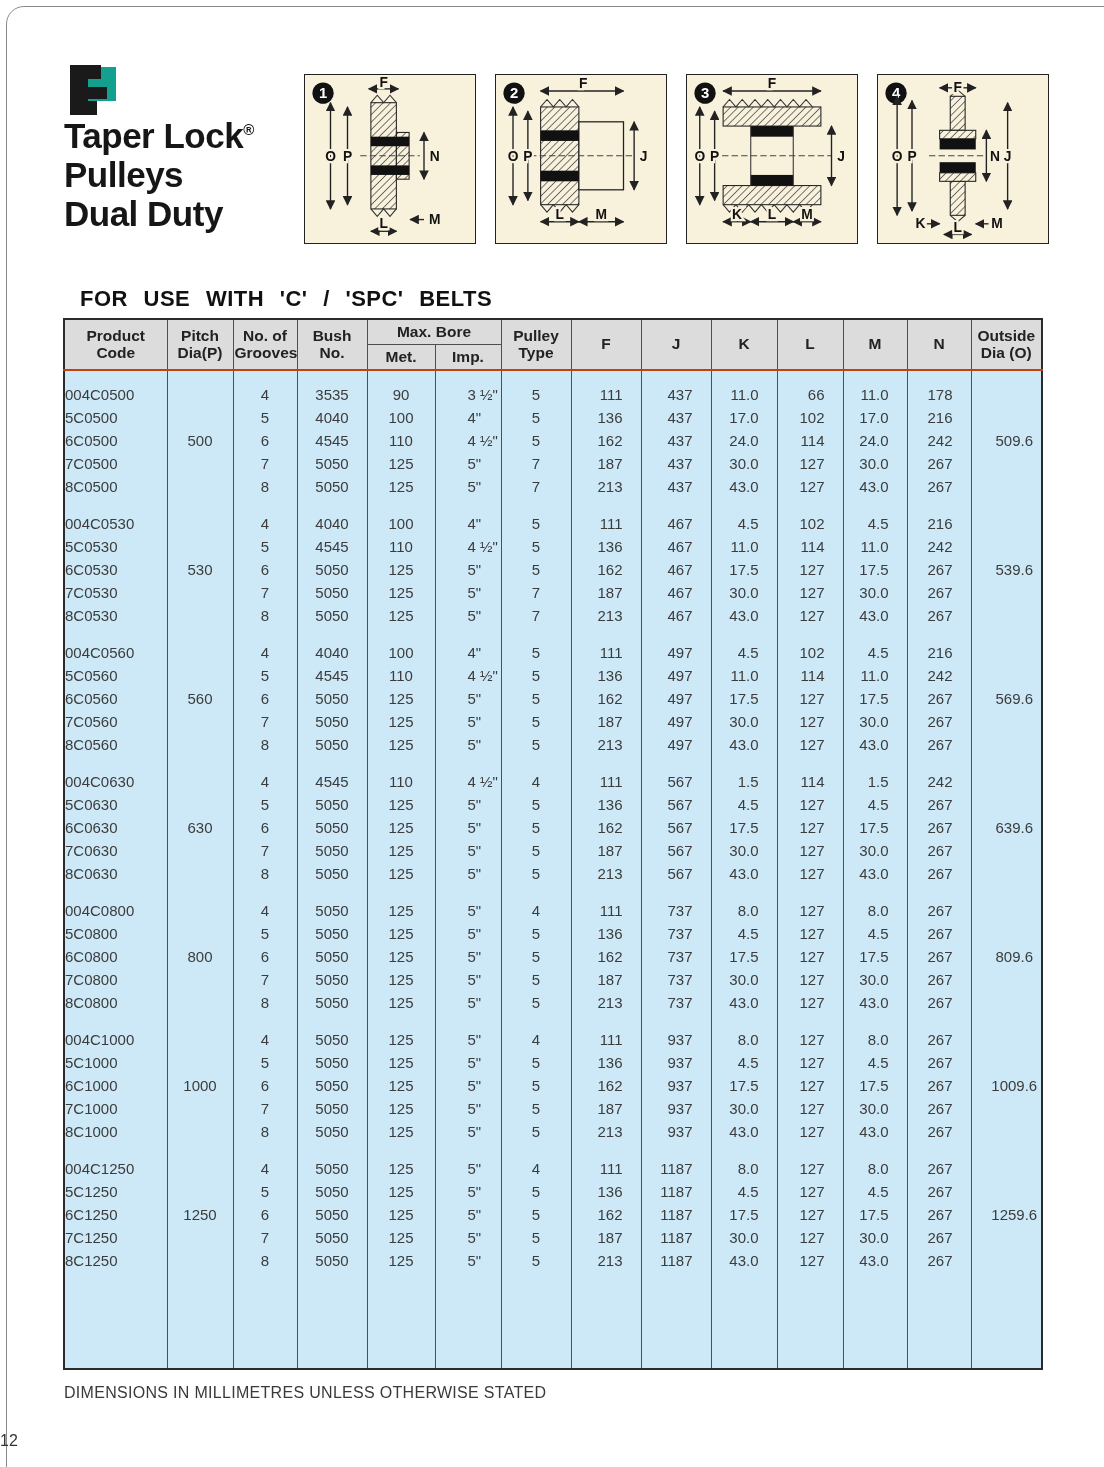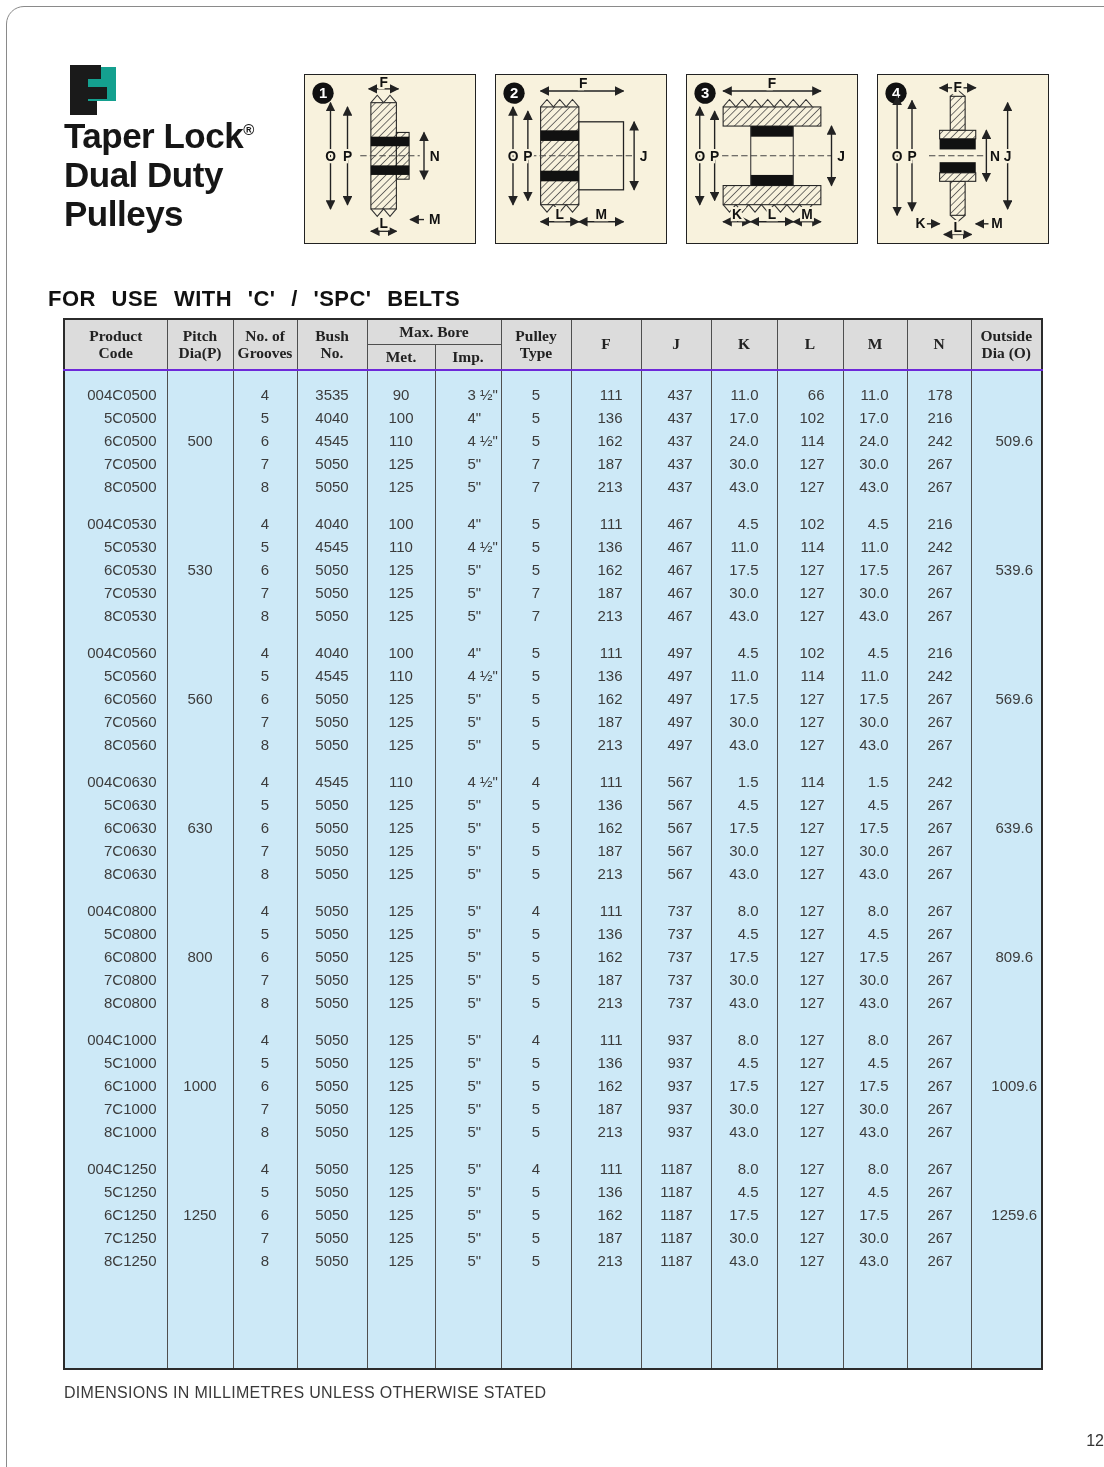--- a/index.html
+++ b/index.html
@@ -26,53 +26,53 @@
   }
   .diagram-box svg { width:100%; height:100%; display:block; }
   .dim { stroke:#222; stroke-width:1.3; fill:none; }
   .thin { stroke:#333; stroke-width:1; fill:none; }
   .dash { stroke:#444; stroke-width:1; fill:none; stroke-dasharray:6 3; }
   .lbl { font:bold 13px "Liberation Sans", sans-serif; fill:#111;
          paint-order:stroke; stroke:#f8f2dd; stroke-width:4px; }
   .badge-num { font:bold 14px "Liberation Sans", sans-serif; fill:#fff; stroke:none; }
   
   .section-heading {
-    position:absolute; left:48px; top:286px;
+    position:absolute; left:80px; top:286px;
     font-size:22px; font-weight:bold; color:#111; word-spacing:9px; letter-spacing:0.5px;
   }
   
   .pulley-table {
     position:absolute; left:63px; top:318px;
     border-collapse:collapse; table-layout:fixed; width:978px;
     border:2px solid #2b2b2b;
   }
-  .pulley-table thead { border-bottom:2px solid #6d28d9;font-family:Liberation Serif, serif; }
+  .pulley-table thead { border-bottom:2px solid #c2410c; }
   .pulley-table th {
     background:#dcdcdc; border:1px solid #4f4f4f;
     font-size:15.5px; font-weight:bold; color:#222;
     white-space:pre-line; line-height:1.15; padding:3px 1px; text-align:center;
     vertical-align:middle;
   }
   .pulley-table tbody { background:#cde9f7; }
   .pulley-table td {
     border-left:1px solid #4f4f4f; border-right:1px solid #4f4f4f;
     height:23px; font-size:15px; color:#3c3c3c; overflow:hidden;
   }
-  td.c-code { text-align:right; padding-right:10px; }
+  td.c-code { padding-right:10px; }
   td.c-ctr  { text-align:center; }
   td.c-imp  { text-align:left; padding-left:32px; }
   td.c-num  { text-align:right; padding-right:18px; }
   td.c-out  { text-align:center;padding-left:16px; }
   tr.spacer td { height:auto; }
   
   .foot-note {
     position:absolute; left:64px; top:1384px; font-size:16px; color:#3a3a3a; letter-spacing:0.3px;
   }
   .page-number {
-    position:absolute; left:0; top:1432px; width:100%; text-align:right; font-size:16px; color:#333;
+    position:absolute; left:0; top:1432px; width:100%; text-align:left; font-size:16px; color:#333;
   }
 </style>
 </head>
 <body>
 
 <div class="page-border"></div>
 
 <svg width="0" height="0" style="position:absolute">
   <defs>
     <pattern id="hatch" patternUnits="userSpaceOnUse" width="5" height="5" patternTransform="rotate(45)">
@@ -89,22 +89,22 @@
   <svg width="48" height="54" viewBox="0 0 48 54">
     <rect x="16" y="5" width="30" height="34" fill="#14a08f"></rect>
     <rect x="0" y="3" width="18" height="50" fill="#1a1a1a"></rect>
     <rect x="0" y="3" width="31" height="14" fill="#1a1a1a"></rect>
     <rect x="0" y="25" width="37" height="12" fill="#1a1a1a"></rect>
     <rect x="0" y="39" width="27" height="14" fill="#1a1a1a"></rect>
   </svg>
 </div>
 <div class="title-block">
   <div><span>Taper Lock</span><sup>®</sup></div>
+  <div>Pulleys</div>
   <div>Dual Duty</div>
-  <div>Pulleys</div>
 </div>
 
 <div class="diagram-box" style="left:304px">
   <svg viewBox="0 0 160 158">
     <circle cx="17" cy="17" r="10" fill="#111"></circle>
     <text class="badge-num" x="17" y="22" text-anchor="middle">1</text>
     <rect x="62" y="26" width="24" height="100" fill="url(#hatch)" stroke="#222" stroke-width="1"></rect>
     <path class="thin" d="M62,26 l6,-7 l6,7 l6,-7 l6,7"></path>
     <path class="thin" d="M62,126 l6,7 l6,-7 l6,7 l6,-7"></path>
     <rect x="86" y="54" width="12" height="44" fill="url(#hatch)" stroke="#222" stroke-width="1"></rect>

